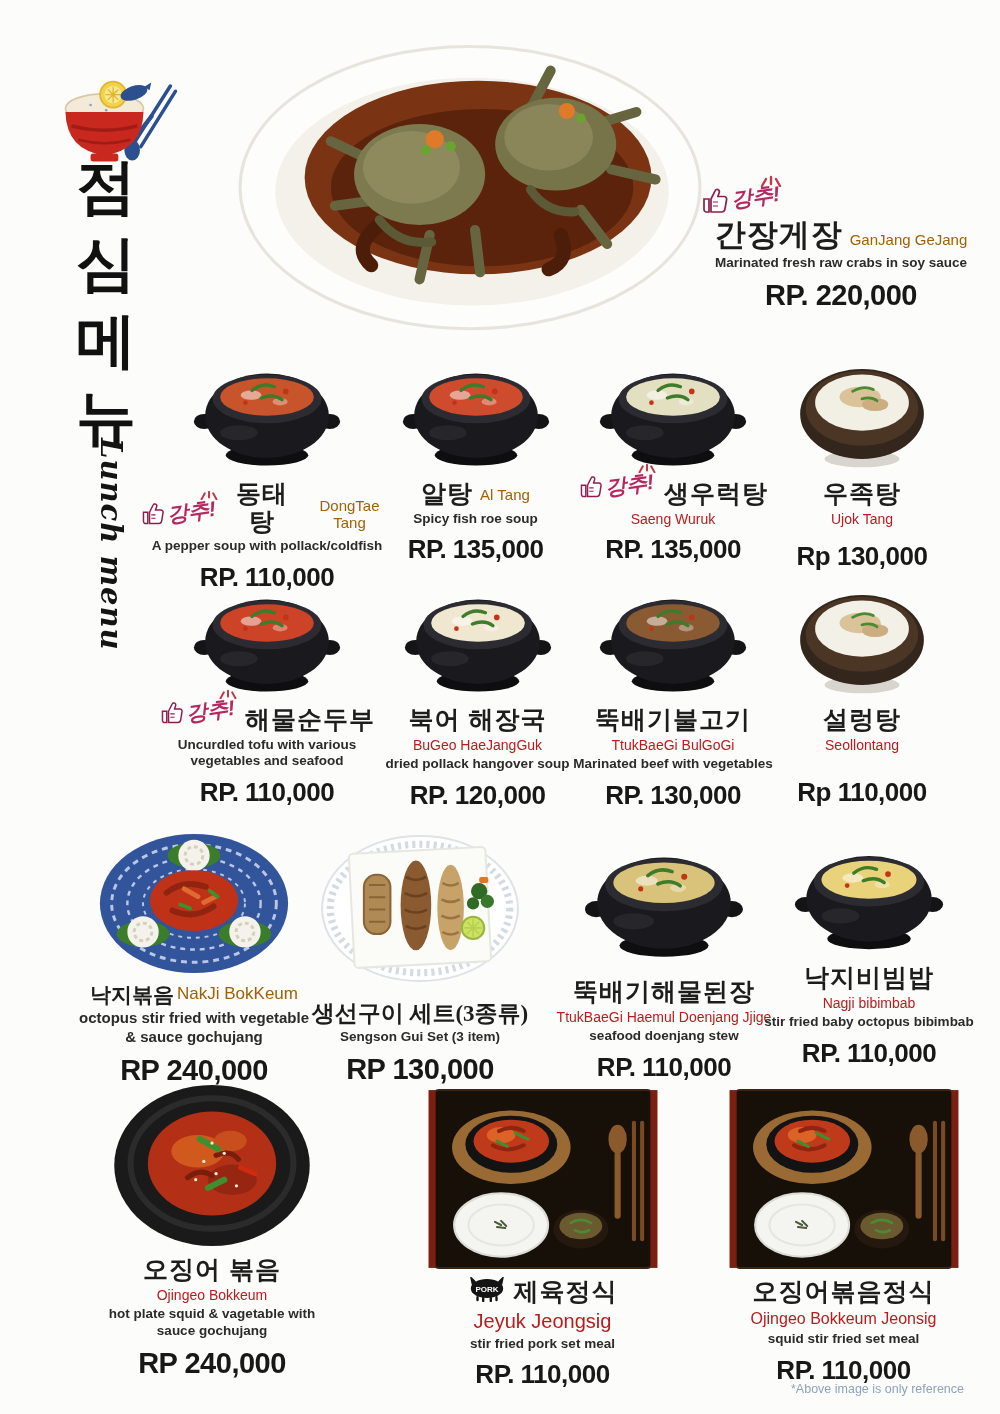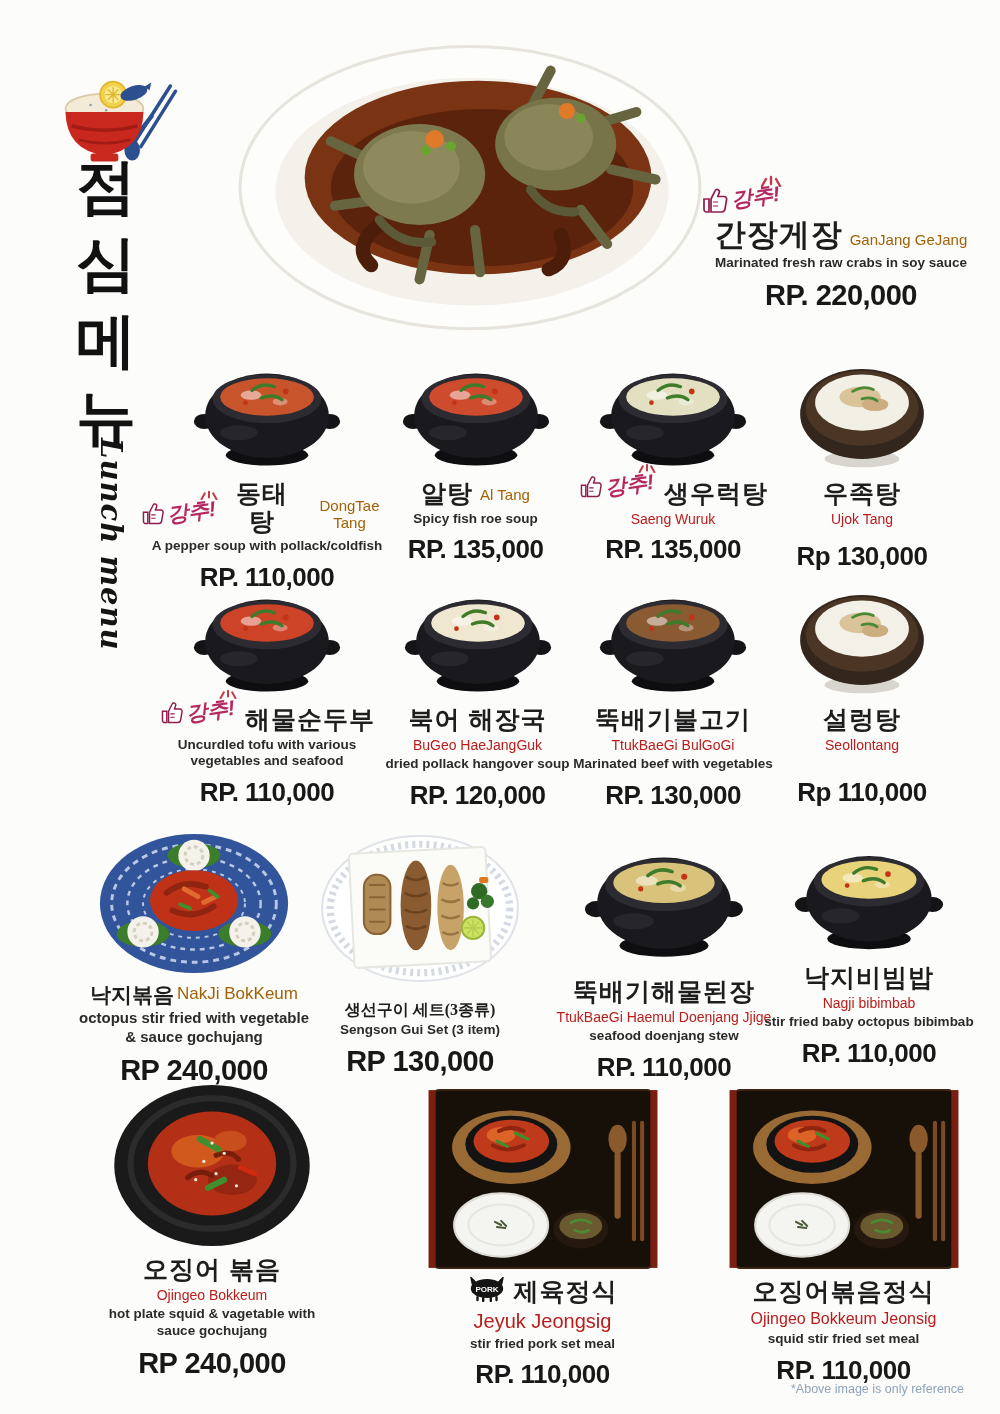--- a/index.html
+++ b/index.html
@@ -4,21 +4,21 @@
 <style>
   html,body{margin:0;padding:0;background:#e9e9e7;}
   .page{position:relative;width:1000px;height:1414px;margin:0 auto;background:#fcfcfa;
         font-family:"Liberation Sans",sans-serif;overflow:hidden;}
   .cell{position:absolute;display:flex;flex-direction:column;align-items:center;text-align:center;}
   .photo{display:block;margin-bottom:6px;}
   .trow{display:flex;align-items:flex-end;justify-content:center;gap:7px;}
   .ko{font-size:25px;font-weight:700;color:#1d1d1d;letter-spacing:1px;line-height:1.1;}
   .ko-big{font-size:31px;}
   .ko-sm{font-size:21px;letter-spacing:0;text-align:center;}
-  .ko-serif{font-family:"Liberation Serif","DejaVu Serif",serif;font-size:16px;letter-spacing:0;}
+  .ko-serif{font-family:"Liberation Serif","DejaVu Serif",serif;font-size:23px;letter-spacing:0;}
   .roman{font-size:14px;color:#b91c1c;margin-top:3px;line-height:1.2;}
   .roman-inline{font-size:15px;color:#a16207;padding-bottom:4px;line-height:1.1;}
   .roman-inline.sm{font-size:17px;padding-bottom:2px;}
   .desc{font-size:13.5px;font-weight:700;color:#2b2b2b;line-height:1.25;margin-top:3px;}
   .desc.big{font-size:15px;}
   .price{font-size:26px;font-weight:700;color:#181818;letter-spacing:-0.5px;margin-top:9px;line-height:1;}
   .price.big{font-size:29px;text-align:center;}
   .badge{position:relative;display:inline-flex;align-items:flex-start;gap:1px;transform:translateY(-8px);margin-right:3px;}
   .badge-text{font-size:21px;font-weight:700;font-style:italic;color:#b5275f;transform:rotate(-8deg);line-height:1;white-space:nowrap;}
   .sparks{position:absolute;top:-11px;right:-4px;}

